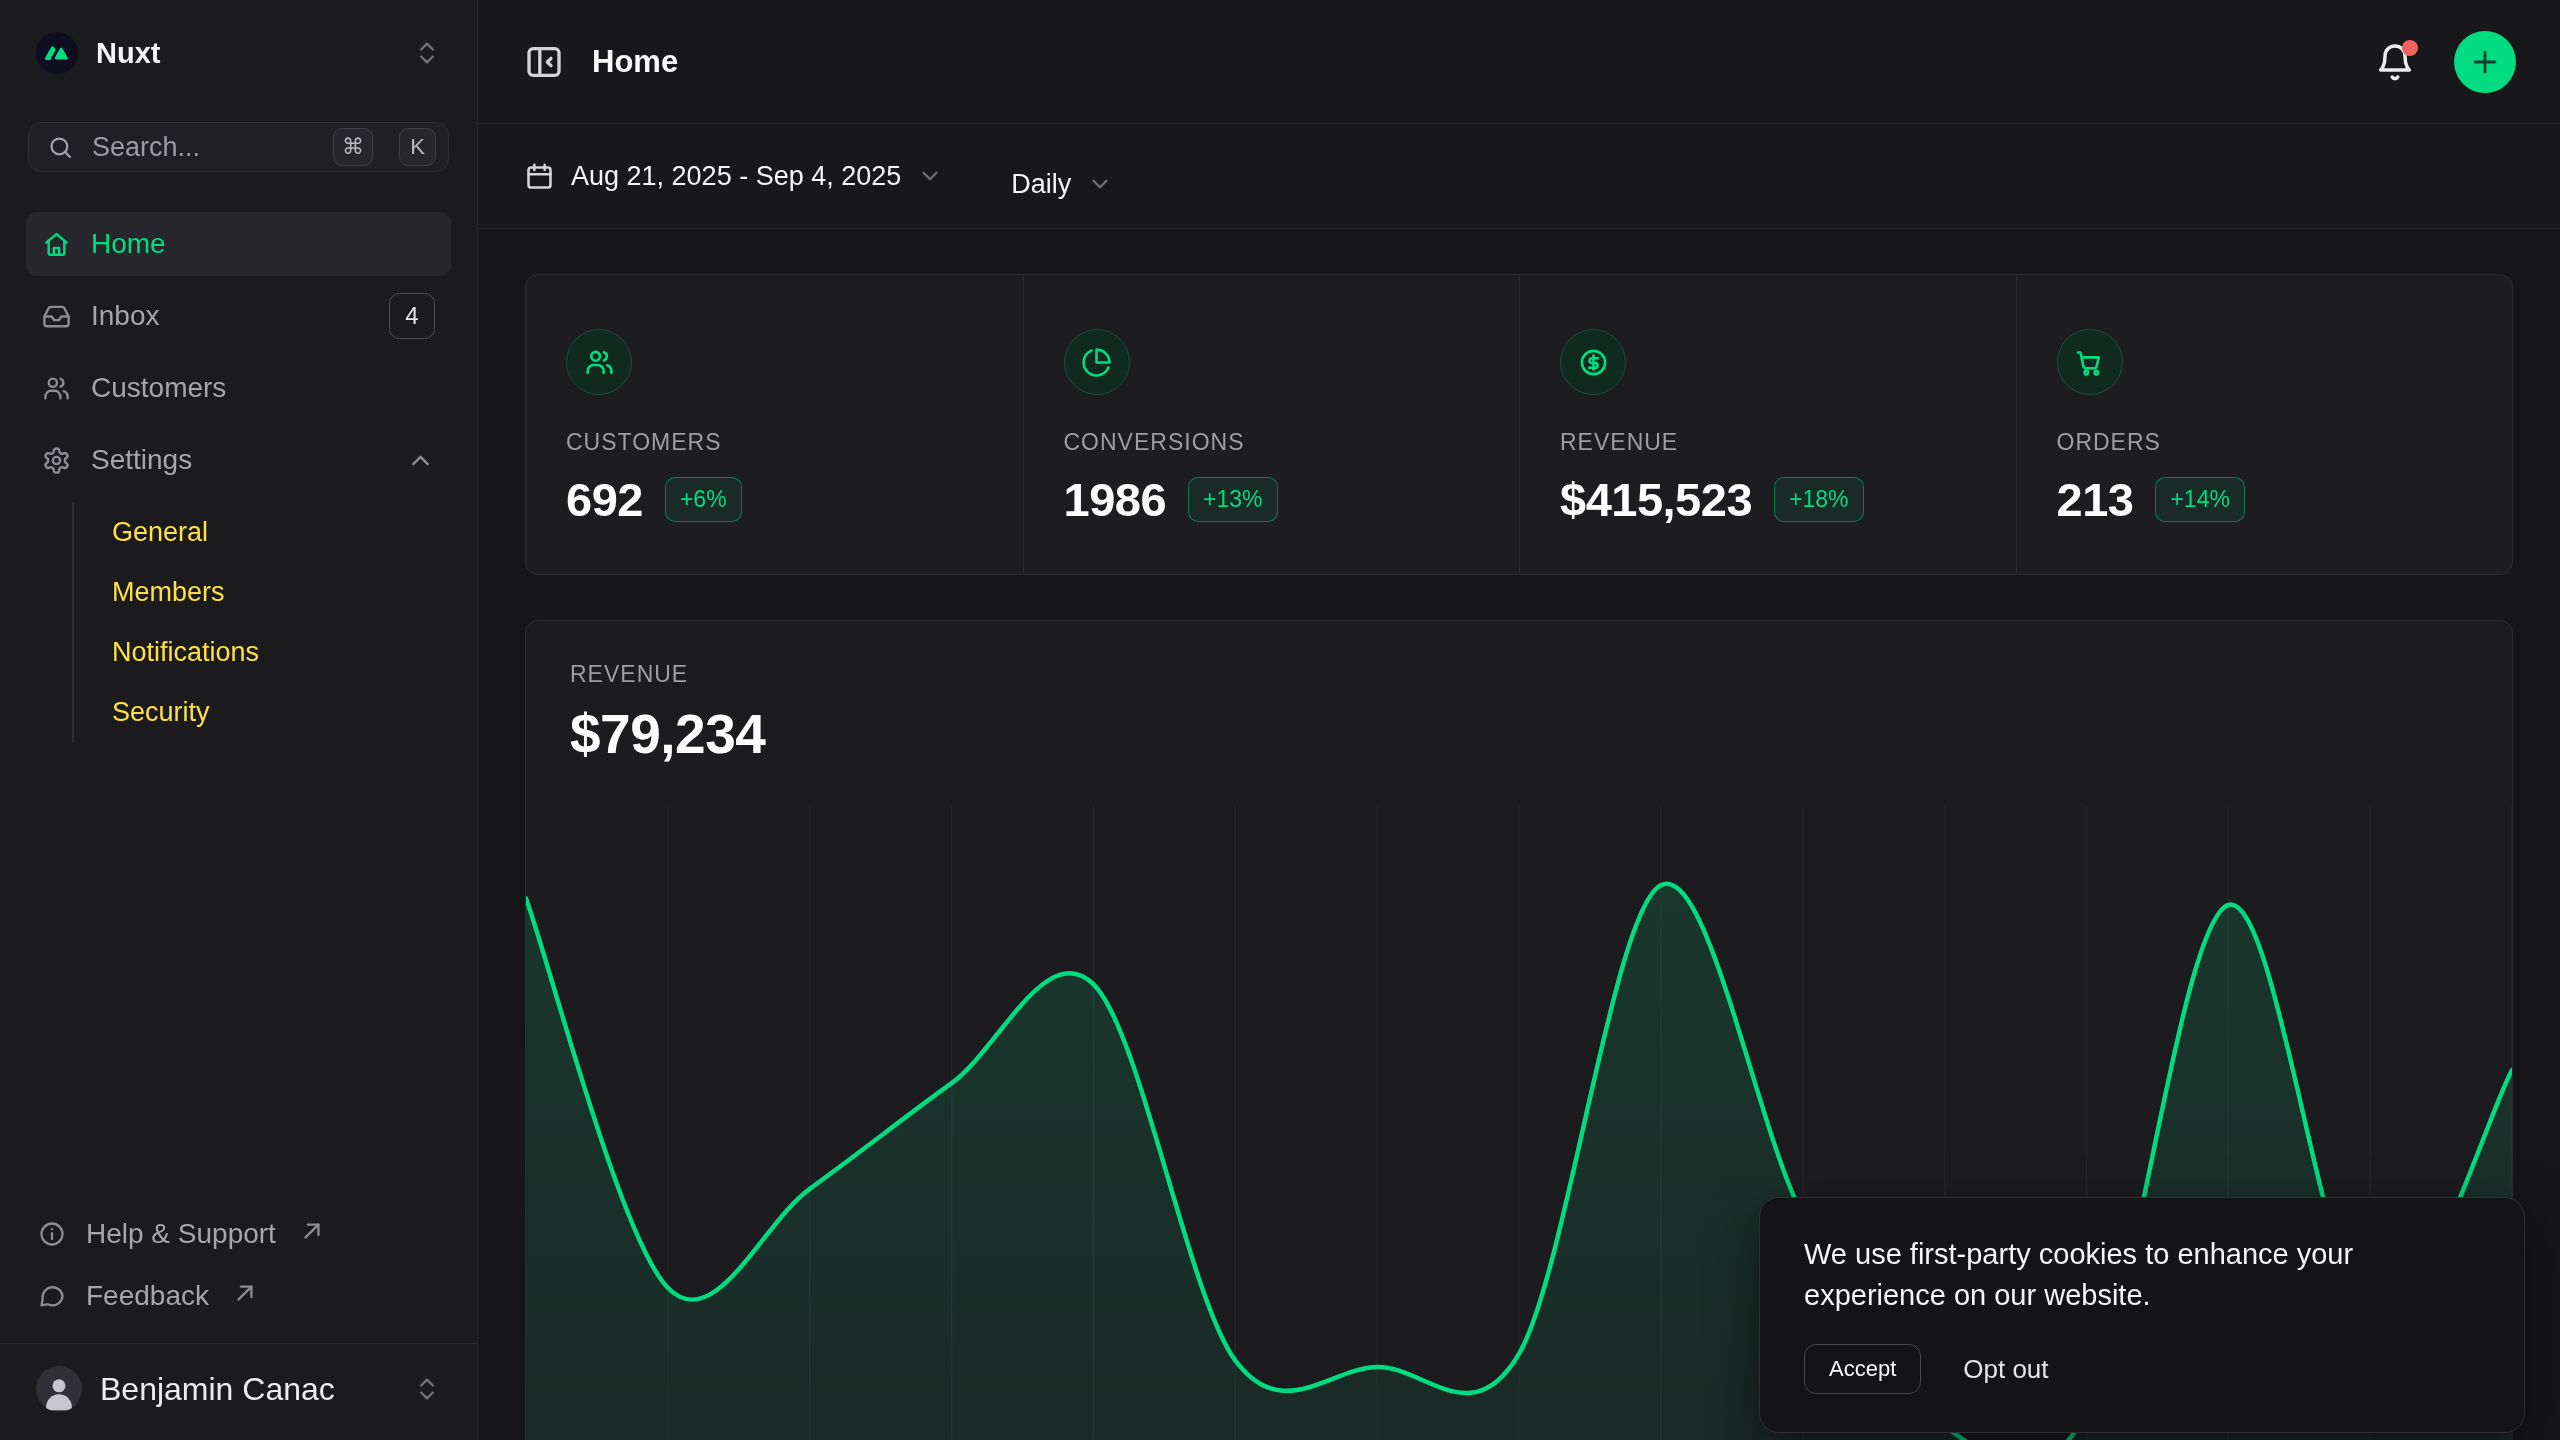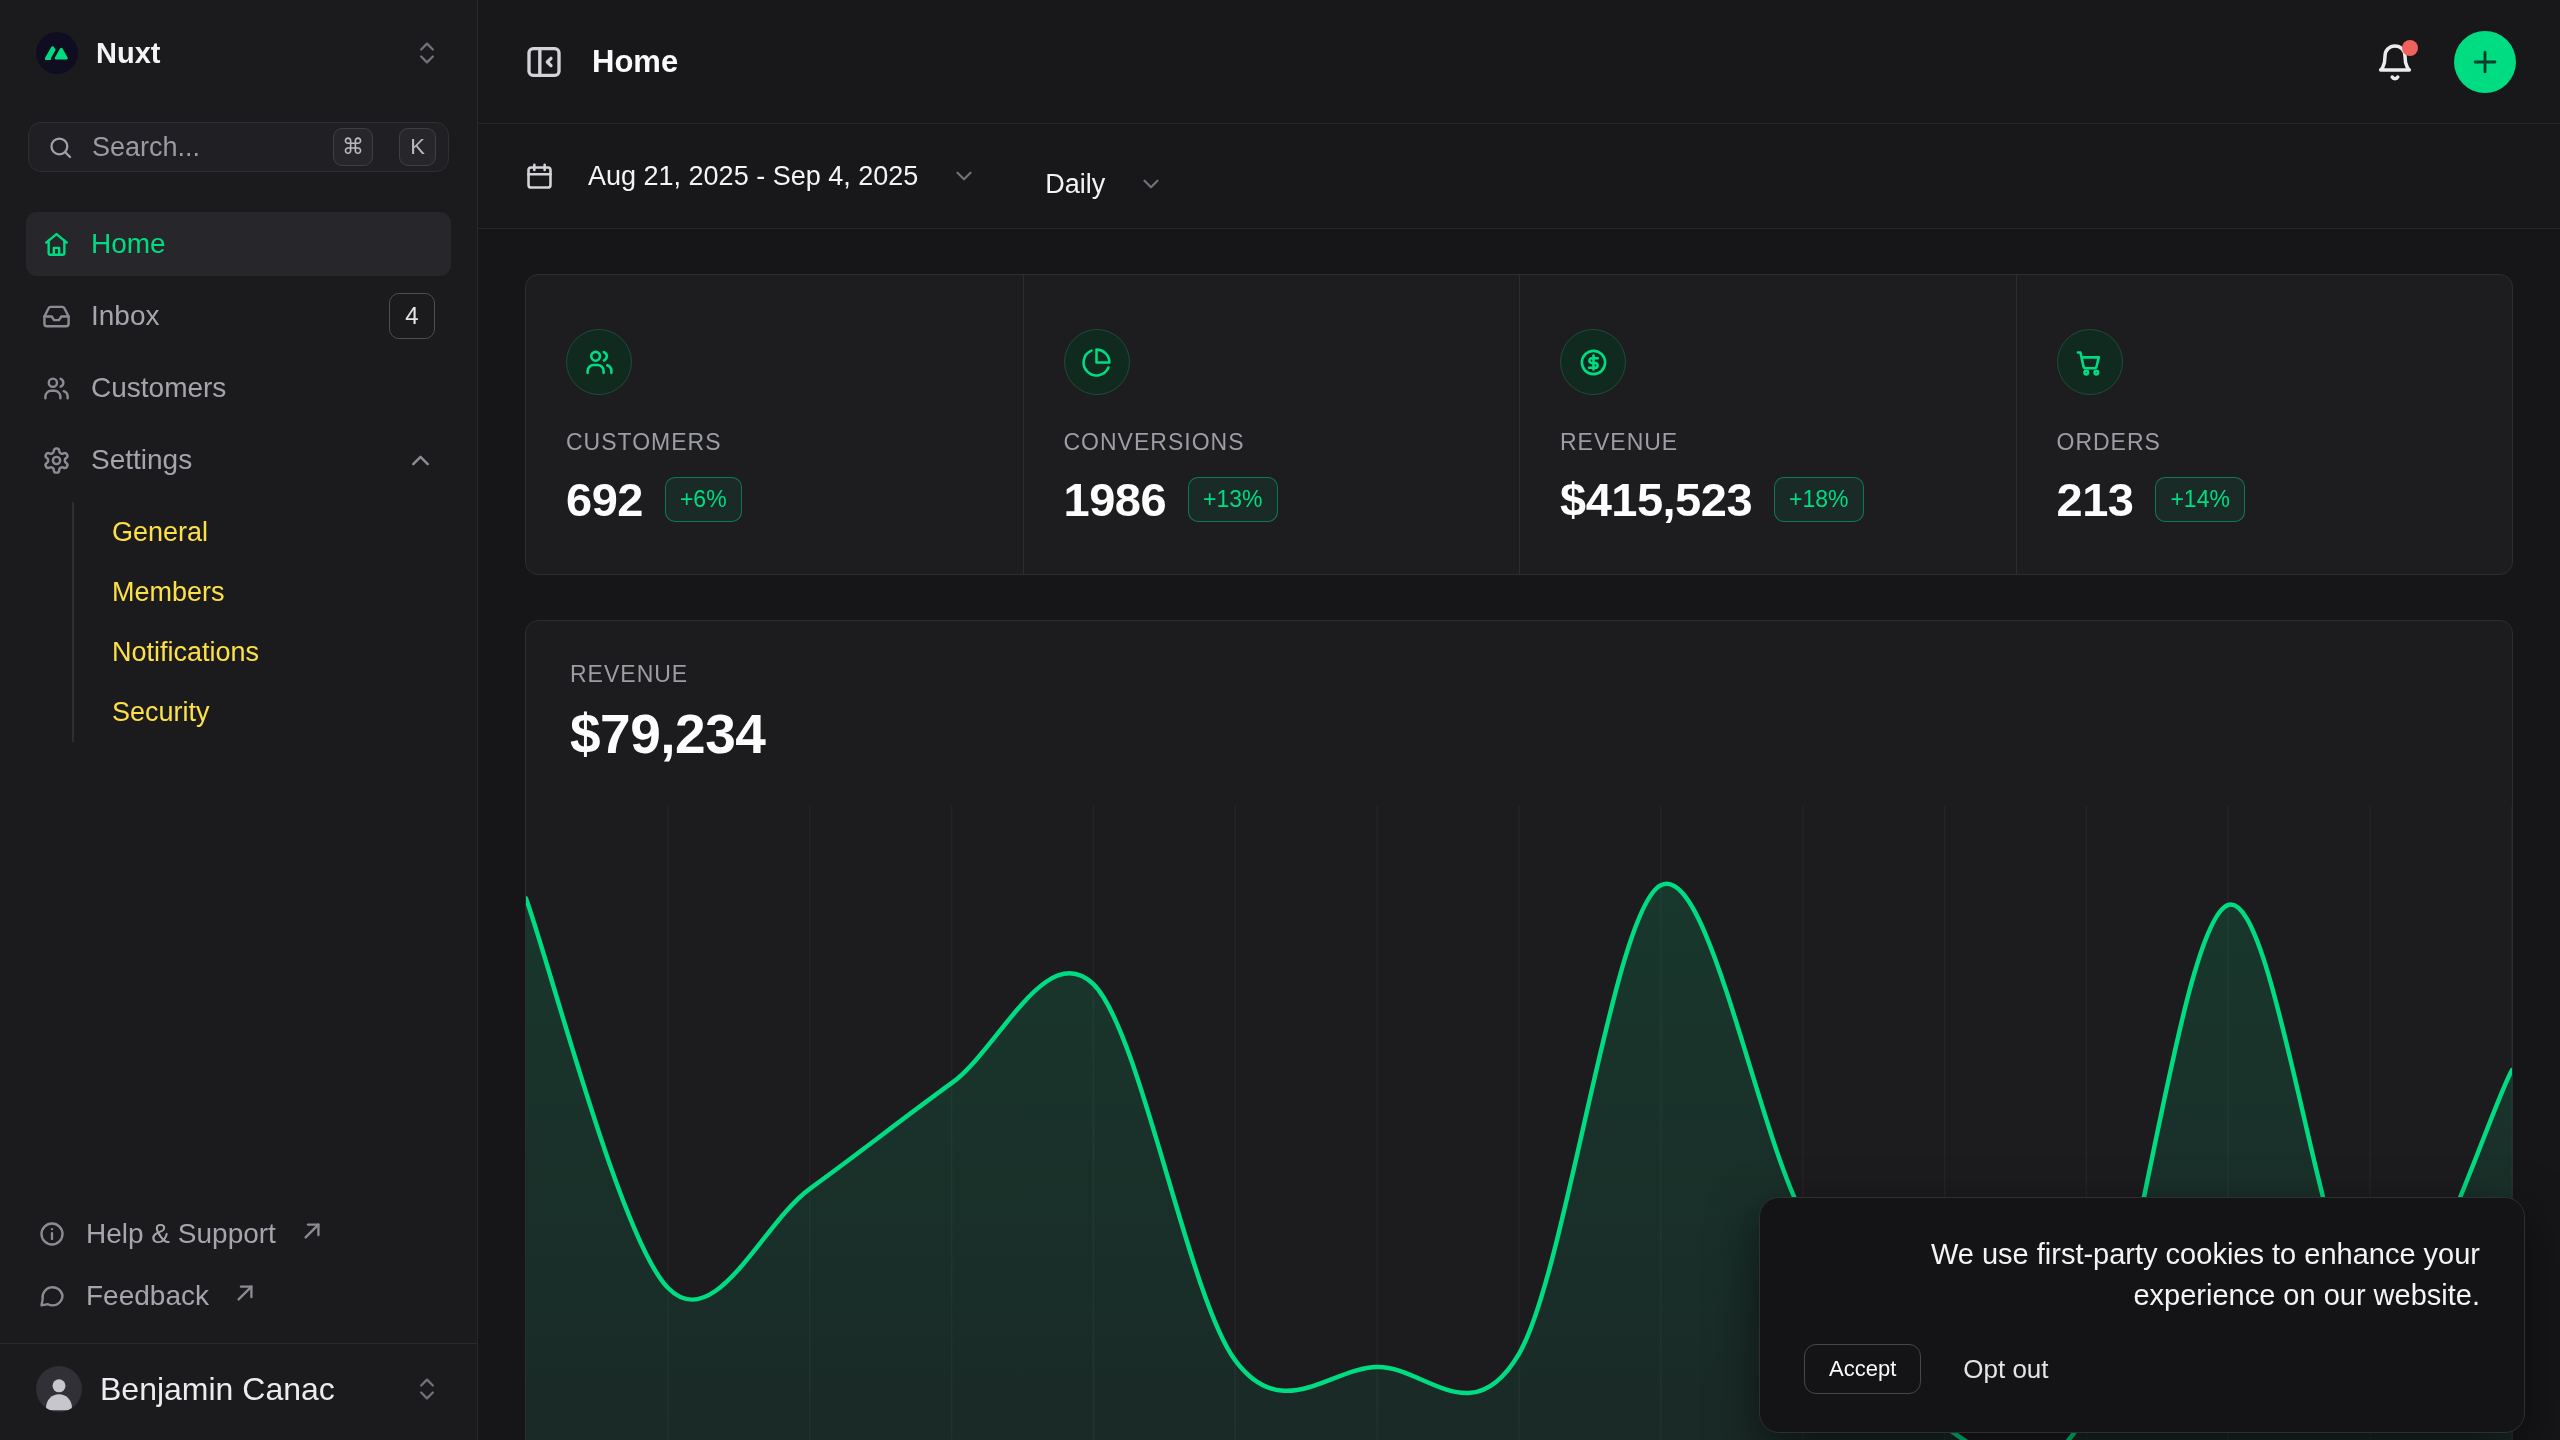--- a/index.html
+++ b/index.html
@@ -71,21 +71,21 @@
   .page-title { margin-left:28px; font-size:31px; font-weight:700; color:#fafafa; }
   .topbar-right { margin-left:auto; display:flex; align-items:center; gap:38px; }
   .bell-btn { position:relative; width:42px; height:42px; color:#ececf0; background:none; border:none; cursor:pointer; padding:0; }
   .bell-dot { position:absolute; top:-1px; right:-2px; width:16px; height:16px; border-radius:50%; background:#f0625d; }
   .add-btn { width:62px; height:62px; border-radius:50%; background:#00dc82; border:none; cursor:pointer;
     display:flex; align-items:center; justify-content:center; color:#0f3b2a; }
   .add-btn .icon { width:34px; height:34px; }
 
   .toolbar { height:105px; min-height:105px; background:#18181b; border-bottom:1px solid #26262b;
     display:flex; align-items:center; padding:0 46px; }
-  .range-btn, .gran-btn { display:flex; align-items:center; gap:33px; background:none; border:none;
+  .range-btn, .gran-btn { display:flex; align-items:center; gap:16px; background:none; border:none;
     cursor:pointer; color:#f4f4f5; font-size:27px; font-weight:500; font-family:inherit; }
   .range-btn .cal { width:31px; height:31px; color:#d4d4d8; }
   .dd-chevron { width:26px; height:26px; color:#71717a; }
   .gran-btn { margin-left:68px;margin-top:16px; }
 
   .content { flex:1; background:#161618; padding:45px 47px; position:relative; min-height:0; }
 
   .stats { display:grid; grid-template-columns:repeat(4,1fr); background:#1d1d20;
     border:1px solid #2c2c31; border-radius:13px; height:301px; overflow:hidden; }
   .stat-cell { padding:54px 40px 0; cursor:pointer; }
@@ -104,21 +104,21 @@
   .panel-head { padding:40px 44px 0; }
   .panel-label { font-size:23px; letter-spacing:1px; color:#9d9da5; font-weight:500; }
   .panel-value { margin-top:14px; font-size:55px; font-weight:700; letter-spacing:-0.5px; color:#fdfdfd; }
   .chart-wrap { position:absolute; left:0; right:0; top:185px; height:660px; }
   .chart-wrap svg { width:100%; height:100%; display:block; }
 
   
   .cookie-banner { position:fixed; left:1759px; top:1197px; width:766px;
     background:#141417; border:1px solid #2e2e33; border-radius:20px;
     box-shadow:0 18px 50px rgba(0,0,0,0.55); padding:36px 44px 38px; z-index:20; }
-  .cookie-text { font-size:29px; line-height:41px; color:#f4f4f5;text-align:right; }
+  .cookie-text { font-size:29px; line-height:41px; color:#f4f4f5; }
   .cookie-actions { margin-top:28px; display:flex; align-items:center; gap:42px; }
   .accept-btn { font-family:inherit; font-size:22px; color:#fafafa; background:transparent;
     border:1.5px solid #46464d; border-radius:12px; padding:11px 24px; cursor:pointer; }
   .optout-btn { font-family:inherit; font-size:26px; color:#e4e4e7; background:none; border:none; cursor:pointer; }
 </style>
 </head>
 <body>
 
 <aside class="sidebar">
   <div class="logo-row">

